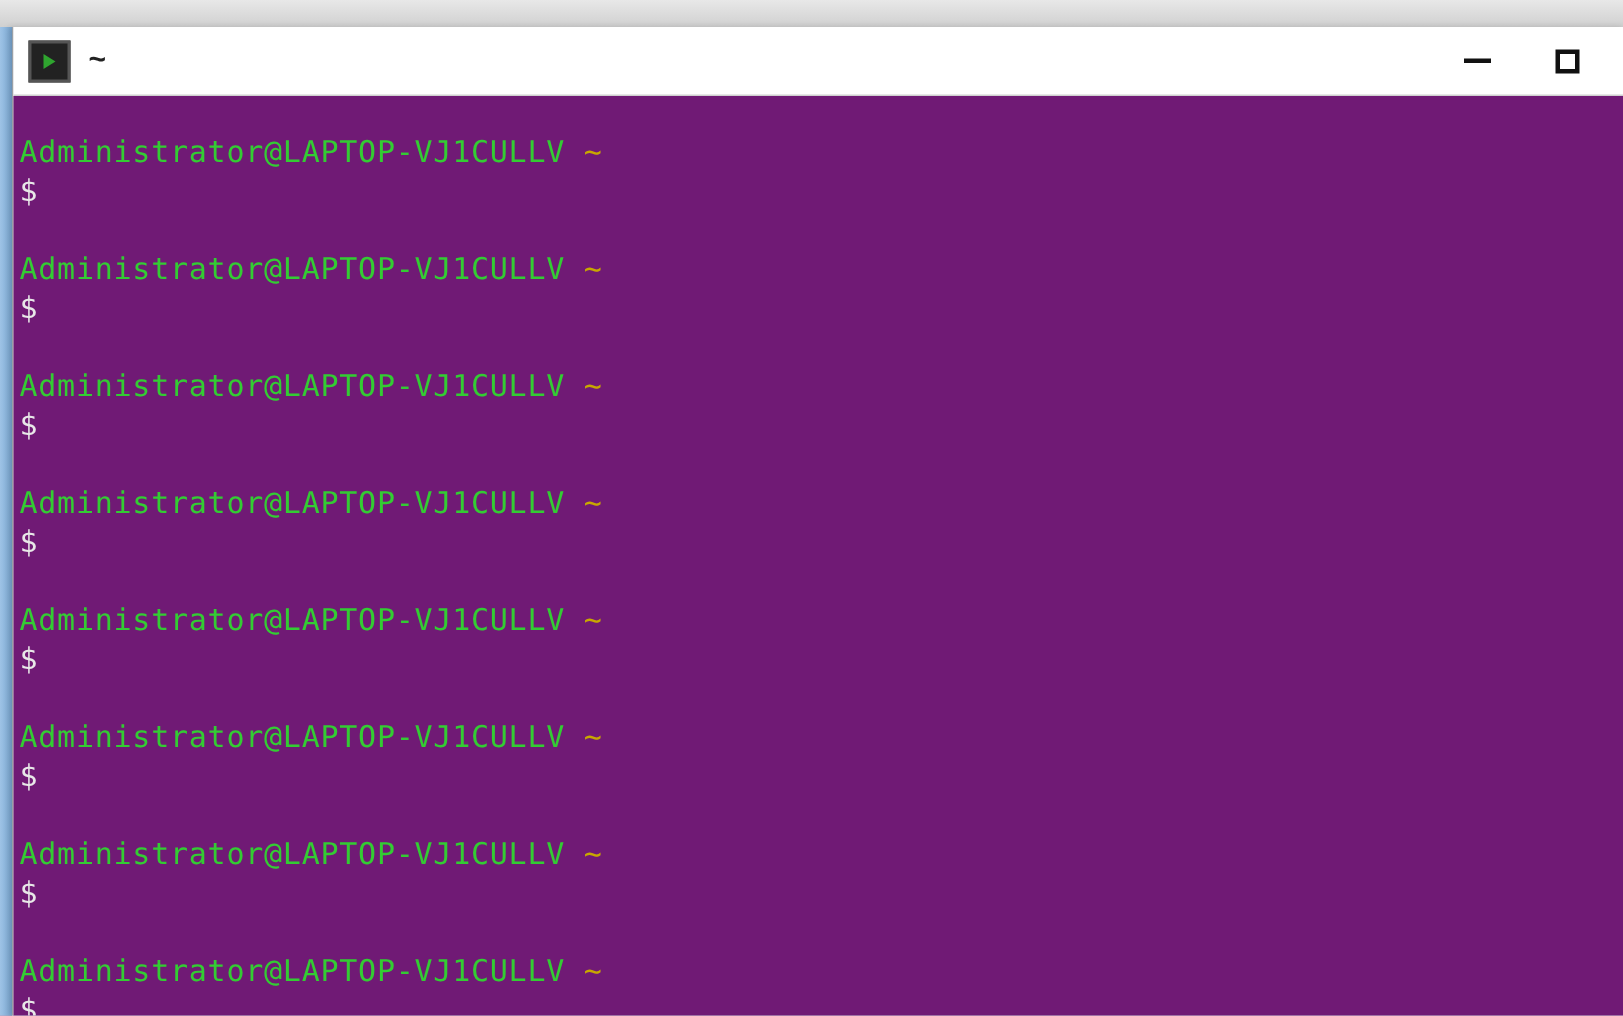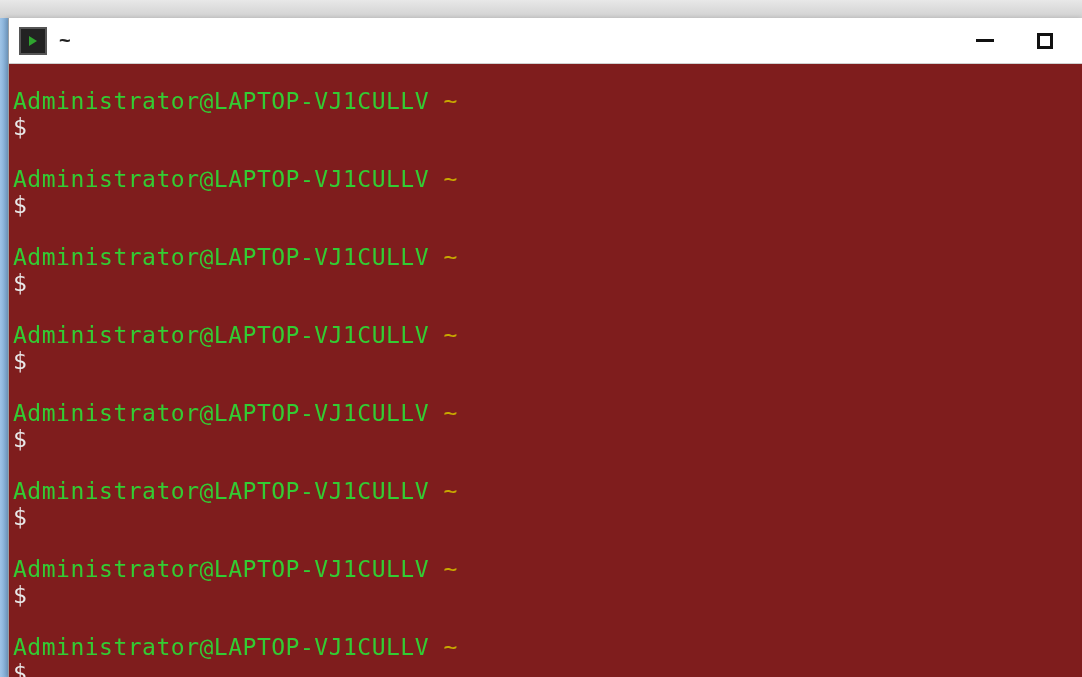--- a/index.html
+++ b/index.html
@@ -95,24 +95,24 @@
     background: #111;
   }
   .maximize-box {
     width: 16px;
     height: 16px;
     border: 3px solid #111;
     box-sizing: border-box;
   }
   .terminal {
     flex: 1;
-    background: #7f1d1d;
+    background: #701a75;
     color: #e0e0e0;
     padding: 24px 4px 0 4px;
-    font-size: 23px;
+    font-size: 20px;
     line-height: 26px;
     letter-spacing: 0.5px;
     overflow: hidden;
     font-family: "Lucida Console","Consolas",monospace;
   }
   .prompt-block {
     margin-bottom: 26px;
   }
   .user-host {
     color: #33cc33;

